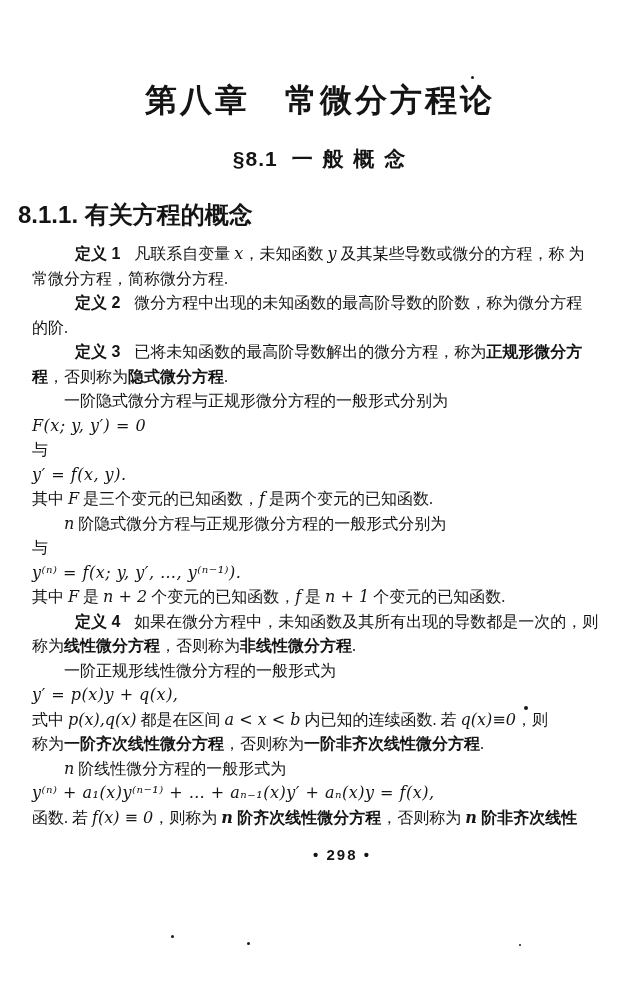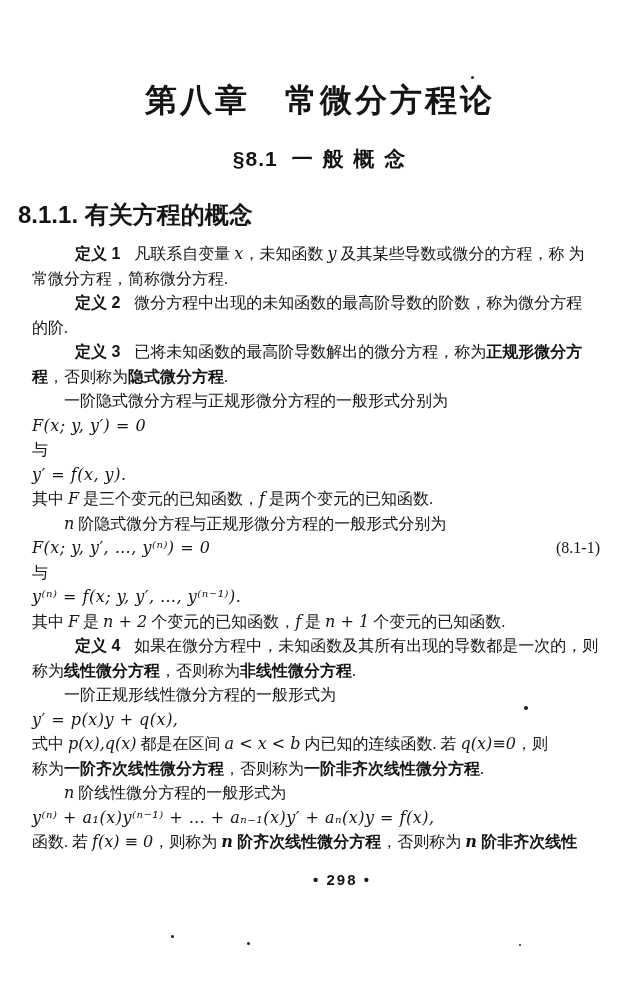--- a/index.html
+++ b/index.html
@@ -59,21 +59,20 @@
     <p class="line formula"><span class="fx">F(x; y, y′) = 0</span></p>
 
     <p class="line"><span>与</span></p>
 
     <p class="line formula"><span class="fx">y′ = f(x, y).</span></p>
 
     <p class="line"><span>其中 </span><span class="m">F</span><span> 是三个变元的已知函数，</span><span class="m">f</span><span> 是两个变元的已知函数.</span></p>
 
     <p class="line ind"><span class="m">n</span><span> 阶隐式微分方程与正规形微分方程的一般形式分别为</span></p>
 
-    <p class="line formula"><span class="fx">F(x;  y, y′, …, y⁽ⁿ⁾) = 0</span><span class="eqnum">(8.1-1)</span></p>
 
     <p class="line"><span>与</span></p>
 
     <p class="line formula"><span class="fx">y⁽ⁿ⁾ = f(x;  y, y′, …, y⁽ⁿ⁻¹⁾).</span></p>
 
     <p class="line"><span>其中 </span><span class="m">F</span><span> 是 </span><span class="m">n + 2</span><span> 个变元的已知函数，</span><span class="m">f</span><span> 是 </span><span class="m">n + 1</span><span> 个变元的已知函数.</span></p>
 
     <p class="line ind"><span class="lbl">定义 4</span><span>如果在微分方程中，未知函数及其所有出现的导数都是一次的，则</span></p>
 
     <p class="line"><span>称为</span><span class="b">线性微分方程</span><span>，否则称为</span><span class="b">非线性微分方程</span><span>.</span></p>

